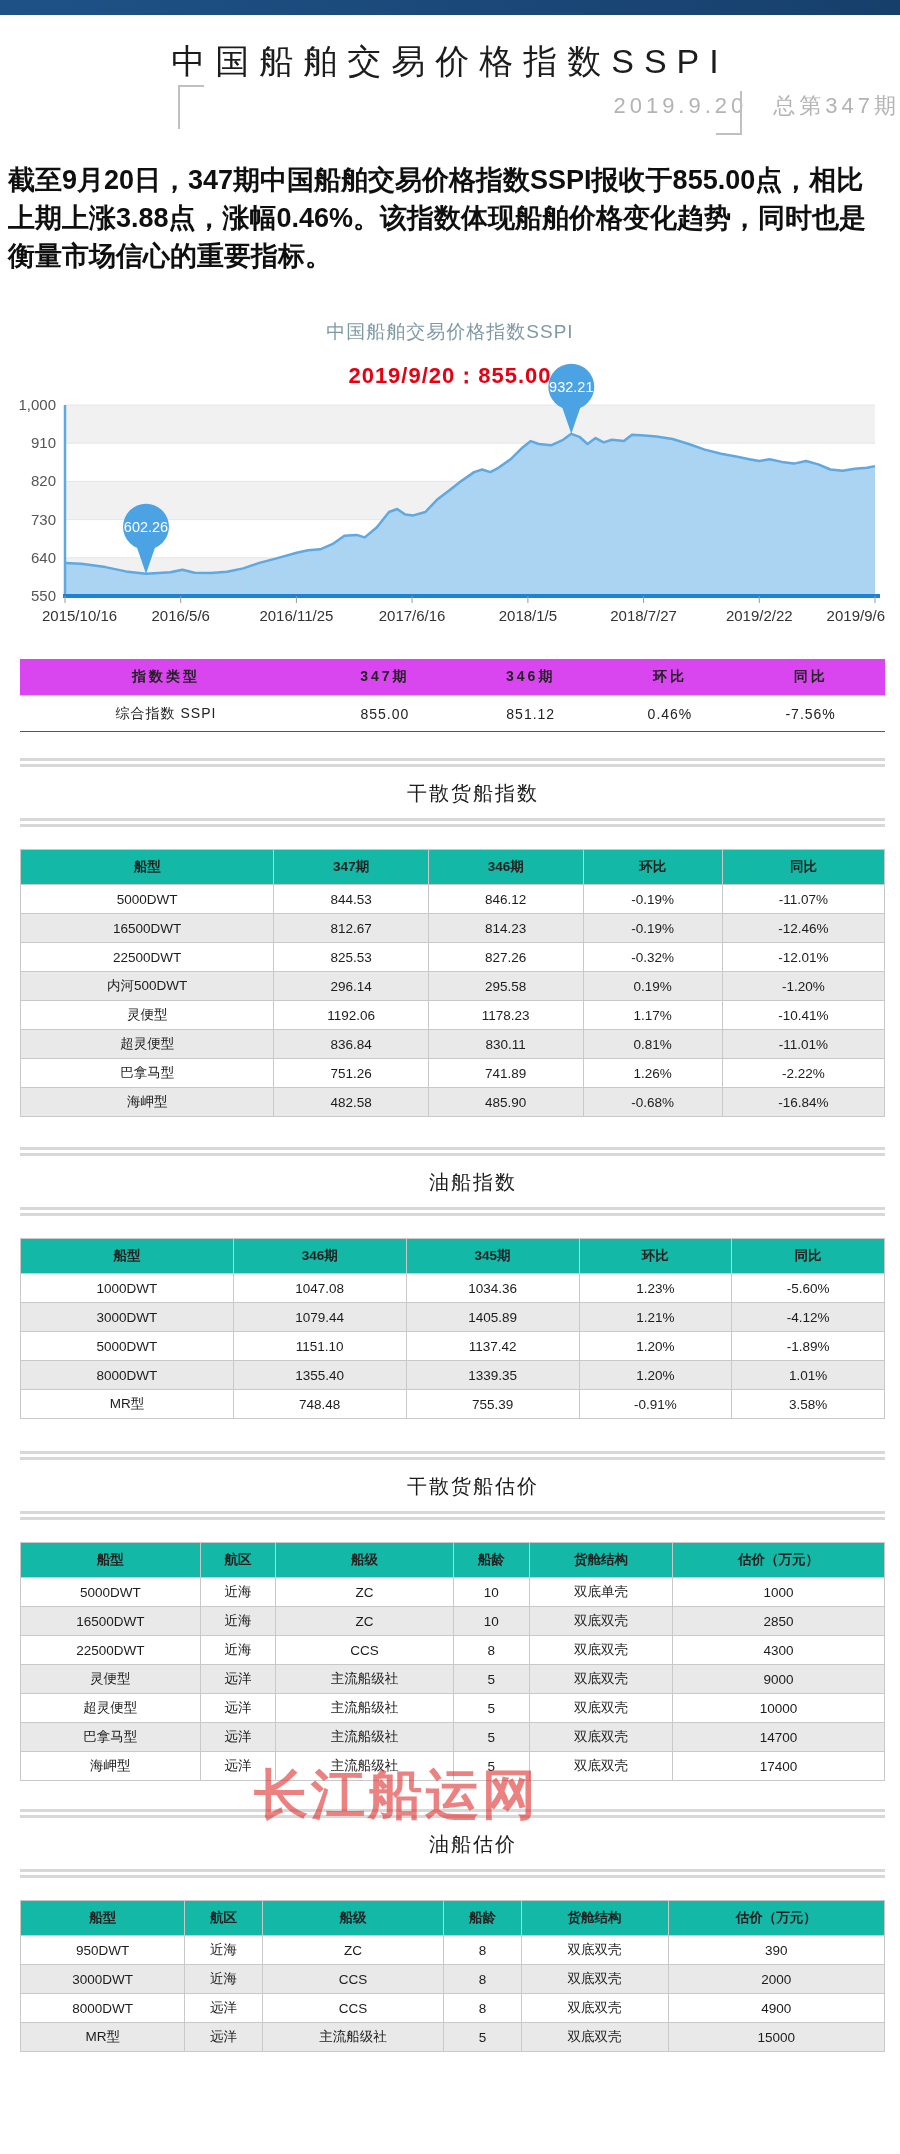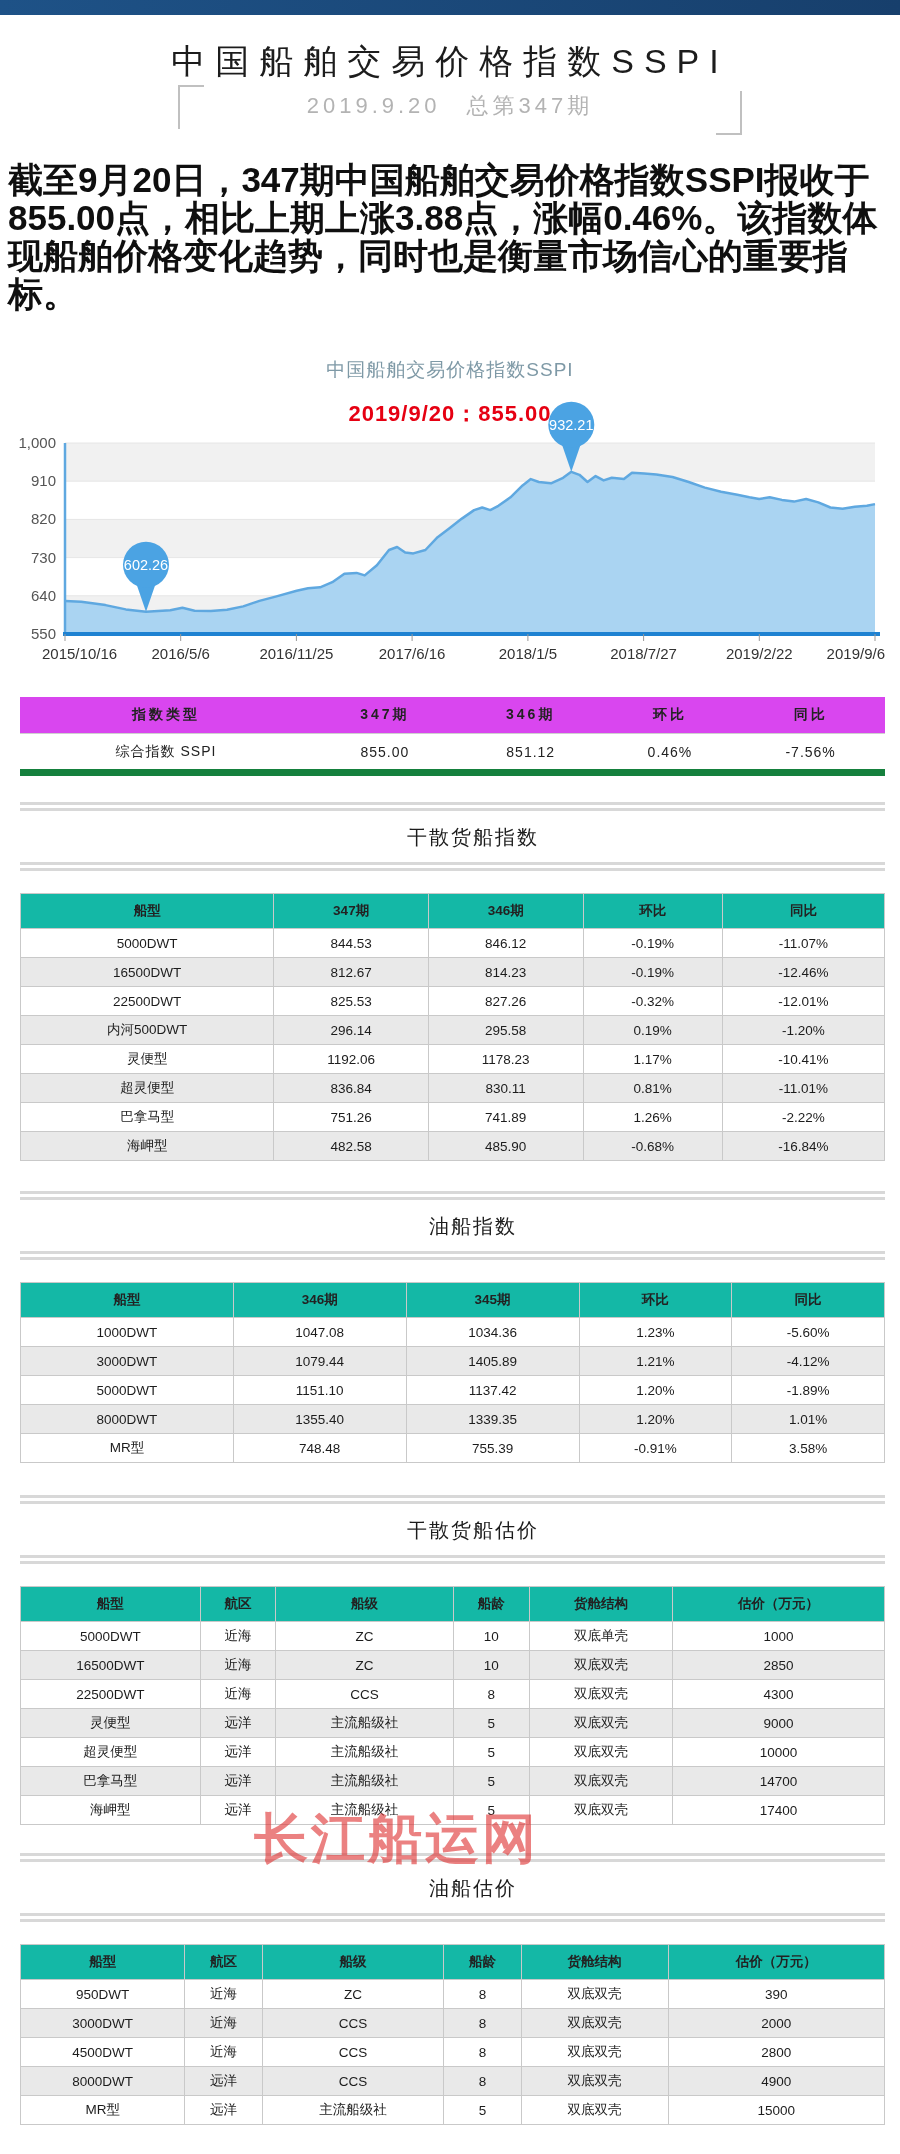--- a/index.html
+++ b/index.html
@@ -9,45 +9,45 @@
   }
   .topbar{height:15px;background:linear-gradient(90deg,#1e5287 0%,#173f6c 100%);}
   
   .report-header{position:relative;padding-top:24px;}
   .report-title{
     text-align:center;font-size:34px;font-weight:400;color:#1c1c1c;
     letter-spacing:10px;line-height:44px;margin:0;
   }
   .report-subtitle-wrap{position:relative;height:50px;margin-top:6px;}
   .report-subtitle{
-    text-align:center;font-size:22px;color:#b3b3b3;letter-spacing:4px;
+    text-align:right;font-size:22px;color:#b3b3b3;letter-spacing:4px;
     line-height:34px;
   }
   .bracket-left{position:absolute;left:178px;top:-4px;width:24px;height:42px;
     border-left:2px solid #c0c0c0;border-top:2px solid #c0c0c0;}
   .bracket-right{position:absolute;left:716px;top:2px;width:24px;height:42px;
     border-right:2px solid #c0c0c0;border-bottom:2px solid #c0c0c0;}
   
   .intro{
-    margin:22px 10px 0 8px;font-size:35px;font-weight:bold;color:#0f0f0f;
+    margin:22px 10px 0 8px;font-size:27px;font-weight:bold;color:#0f0f0f;
     line-height:38px;text-align:left;
   }
   
   .chart-block{margin-top:44px;}
   .chart-title{text-align:center;font-size:19px;color:#7e99a6;letter-spacing:1px;}
   .chart-current{text-align:center;font-size:22px;font-weight:bold;color:#e60012;
     margin-top:16px;letter-spacing:1px;}
   svg.sspi-chart{display:block;margin:12px 0 0 10px;overflow:visible;}
   .chart-source{margin:30px 0 0 18px;font-size:14px;color:#333;}
   
   table{border-collapse:collapse;}
   .summary-table{width:865px;margin:28px 15px 0 20px;font-size:14px;text-align:center;}
   .summary-table th{background:#d946ef;height:34px;font-weight:bold;letter-spacing:3px;
     border-bottom:1px solid #cfcfcf;text-align:center;}
-  .summary-table td{height:33px;border-bottom:7px solid #15803d;letter-spacing:1px;}
+  .summary-table td{height:33px;border-bottom:1px solid #15803d;letter-spacing:1px;}
   
   .section{padding-top:26px;position:relative;}
   .sep{height:3px;border-top:3px solid #d8d8d8;border-bottom:3px solid #d8d8d8;
     margin:0 15px 0 20px;background:#fff;}
   .section-title{text-align:center;font-size:20px;font-weight:400;color:#1c1c1c;
     margin:13px 0 11px 0;letter-spacing:2px;padding-left:46px;}
   .data-table{width:865px;margin:22px 15px 0 20px;font-size:13.5px;text-align:center;}
   .data-table th{background:#14b8a6;border:1px solid #c9c9c9;height:32px;font-weight:bold;}
   .data-table td{border:1px solid #c9c9c9;height:26px;color:#1c1c1c;}
   .data-table tbody tr:nth-child(even) td{background:#e9e9e9;}
@@ -375,33 +375,25 @@
         </tr>
         <tr>
           <td>3000DWT</td>
           <td>近海</td>
           <td>CCS</td>
           <td>8</td>
           <td>双底双壳</td>
           <td>2000</td>
         </tr>
         <tr>
-          <td>4500DWT</td>
-          <td>近海</td>
+          <td>8000DWT</td>
+          <td>远洋</td>
           <td>CCS</td>
           <td>8</td>
           <td>双底双壳</td>
-          <td>2800</td>
-        </tr>
-        <tr>
-          <td>8000DWT</td>
-          <td>远洋</td>
-          <td>CCS</td>
-          <td>8</td>
-          <td>双底双壳</td>
           <td>4900</td>
         </tr>
         <tr>
           <td>MR型</td>
           <td>远洋</td>
           <td>主流船级社</td>
           <td>5</td>
           <td>双底双壳</td>
           <td>15000</td>
         </tr>

